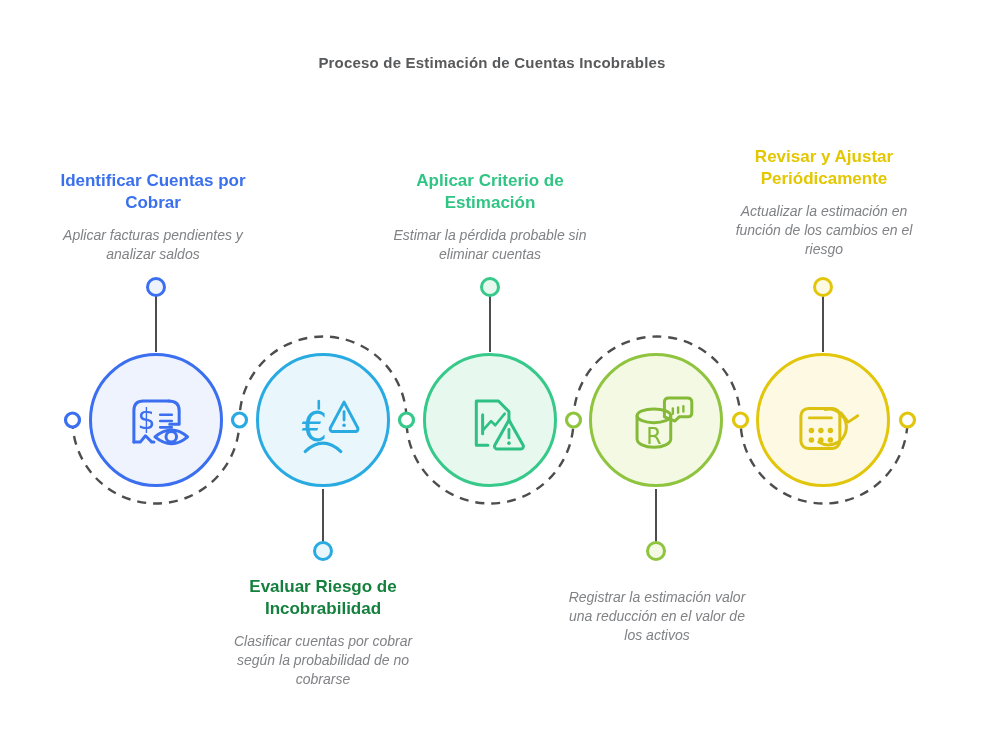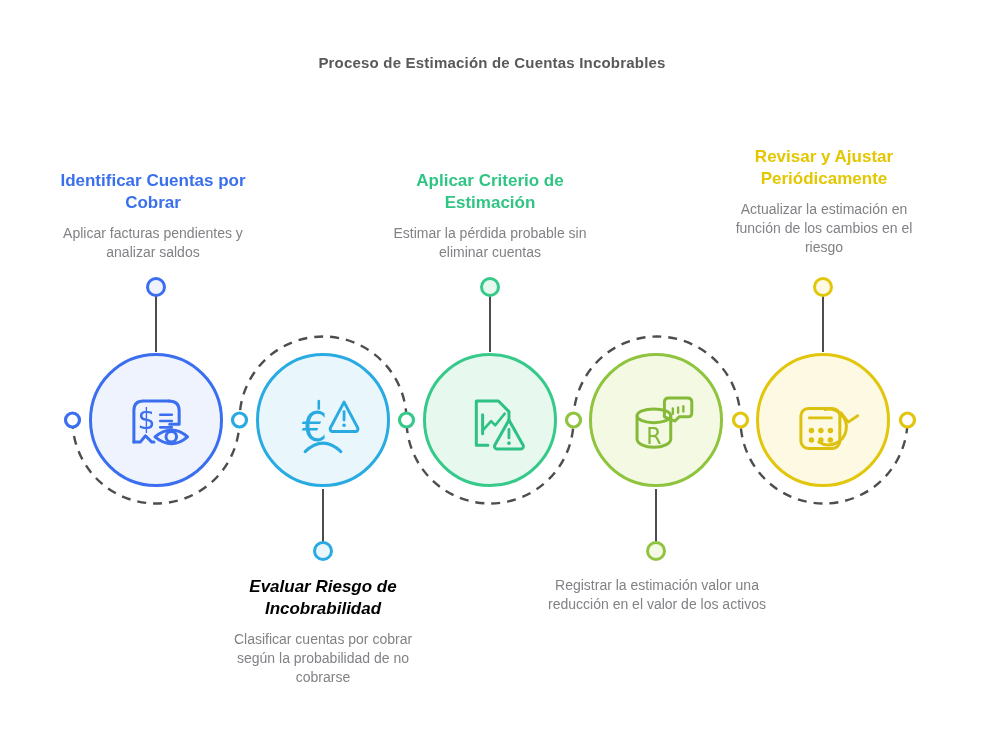--- a/index.html
+++ b/index.html
@@ -2,28 +2,28 @@
 <html><head>
 <meta charset="utf-8">
 <style>
   html,body{margin:0;padding:0;background:#ffffff;}
   .page{position:relative;width:984px;height:756px;background:#ffffff;overflow:hidden;
         font-family:"Liberation Sans",sans-serif;}
   .title{position:absolute;top:54px;left:0;width:100%;text-align:center;
          font-size:15px;font-weight:bold;color:#58595b;letter-spacing:.2px;}
   .label{position:absolute;width:220px;text-align:center;}
   .label h3{margin:0 0 10px 0;font-size:17px;line-height:22px;font-weight:bold;}
-  .label p{margin:0;font-size:14px;line-height:19px;color:#808285;}
+  .label p{margin:12px;font-size:14px;line-height:19px;color:#808285;font-style:italic;}
   .circle{position:absolute;top:353px;width:134px;height:134px;border-radius:50%;
           box-sizing:border-box;border:3.5px solid;display:flex;align-items:center;justify-content:center;}
   .icon{width:80px;height:80px;}
   .icon *{vector-effect:non-scaling-stroke;}
   
   .s1 h3{color:#3a70ee;} .c1{border-color:#3b6ff0;background:#eef3fd;color:#3b6ff0;}
-  .s2 h3{color:#000000;font-style:italic;} .c2{border-color:#29abe2;background:#e9f6fc;color:#29abe2;}
+  .s2 h3{color:#15803d;} .c2{border-color:#29abe2;background:#e9f6fc;color:#29abe2;}
   .s3 h3{color:#30c584;} .c3{border-color:#36c98a;background:#e7f8ef;color:#2fc084;}
   .s4 h3{color:#7fbf3f;} .c4{border-color:#8fc43f;background:#f4f9e4;color:#84ba38;}
   .s5 h3{color:#e3c700;} .c5{border-color:#e2c60b;background:#fdf9e2;color:#dcc111;}
   .connector{position:absolute;left:0;top:0;pointer-events:none;}
   .flowpath{fill:none;stroke:#4d4d4d;stroke-width:2.4;stroke-dasharray:9 7;}
   .stem{stroke:#4d4d4d;stroke-width:2;}
   .node{stroke-width:3;}
   .dot{stroke-width:3.2;fill:#ffffff;}
   .k-blue{stroke:#3b6ff0;fill:#eef3fd;} .k-cyan{stroke:#29abe2;fill:#e9f6fc;}
   .k-green{stroke:#36c98a;fill:#e7f8ef;} .k-lime{stroke:#8fc43f;fill:#f4f9e4;}

